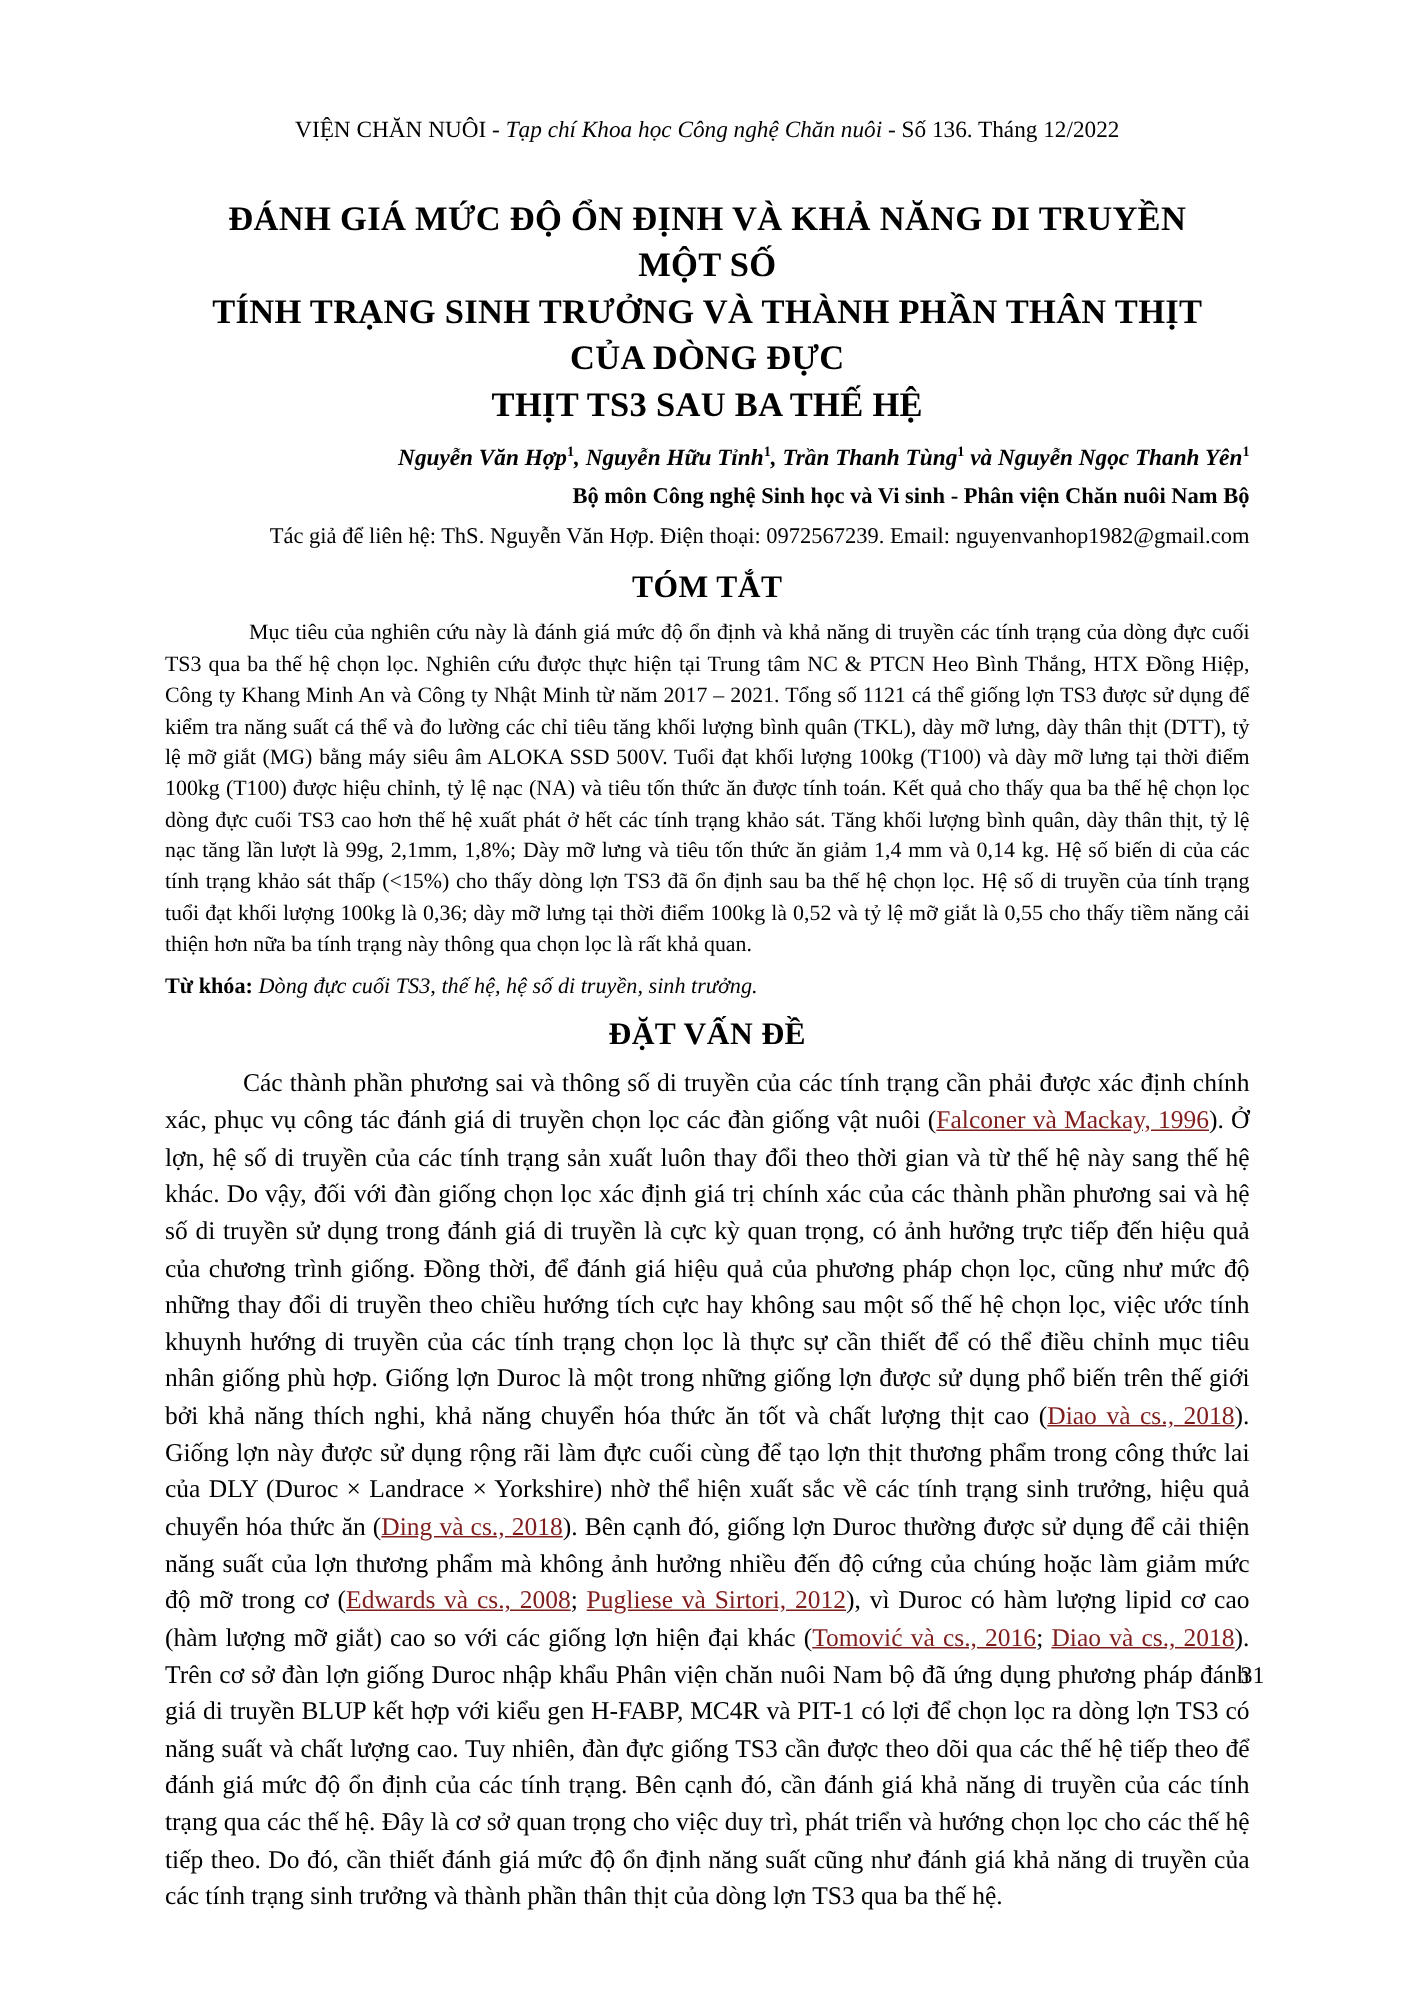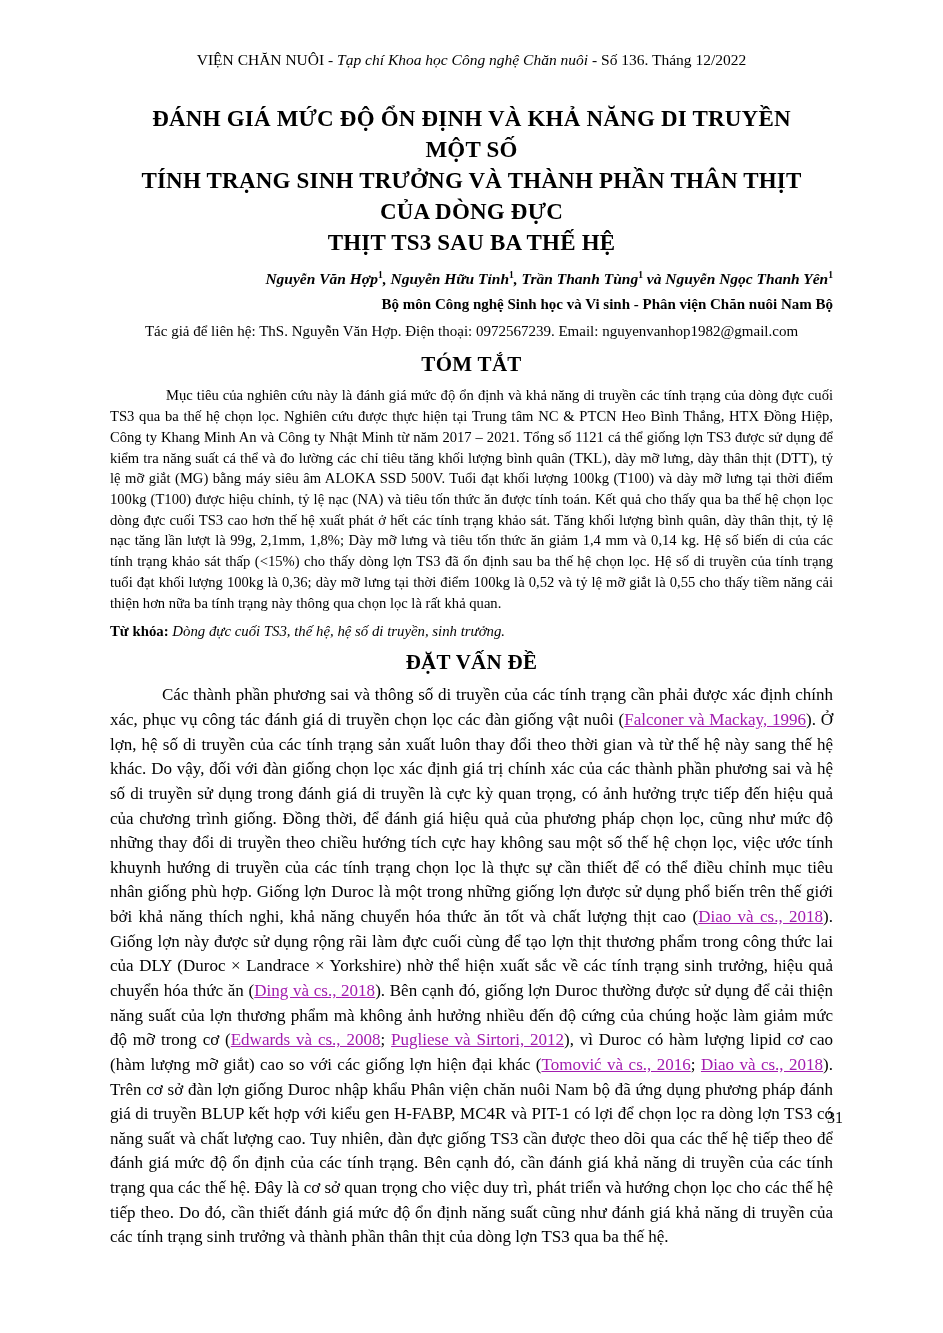--- a/index.html
+++ b/index.html
@@ -13,21 +13,21 @@
     font-family: "Liberation Serif", "DejaVu Serif", serif;
     color: #000000;
     position: relative;
     overflow: hidden;
   }
   .page {
     position: relative;
     width: 943px;
     height: 1179px;
     box-sizing: border-box;
-    padding: 43px 110px 40px 110px;
+    padding: 70px 110px 40px 110px;
   }
   .running-head {
     text-align: center;
     font-size: 15.5px;
     margin-top: 8px;
     margin-bottom: 34px;
     white-space: nowrap;
   }
   .running-head .inst {
     font-weight: normal;
@@ -55,21 +55,21 @@
     vertical-align: super;
     font-style: normal;
   }
   .affiliation {
     text-align: right;
     font-weight: bold;
     font-size: 15px;
     margin-bottom: 10px;
   }
   .contact {
-    text-align: center;
+    text-align: right;
     font-size: 15px;
     margin-bottom: 12px;
   }
   .section-head {
     text-align: center;
     font-weight: bold;
     font-size: 21px;
     margin: 6px 0 8px 0;
     letter-spacing: 0.3px;
   }
@@ -98,21 +98,21 @@
     font-size: 17px;
     line-height: 1.45;
     text-align: justify;
     margin: 0;
   }
   .body-text .indent {
     display: inline-block;
     width: 52px;
   }
   .cite {
-    color: #a21caf;
+    color: #7f1d1d;
     text-decoration: underline;
   }
   .page-number {
     position: absolute;
     right: 100px;
     bottom: 52px;
     font-size: 16px;
   }
 </style>
 </head>

